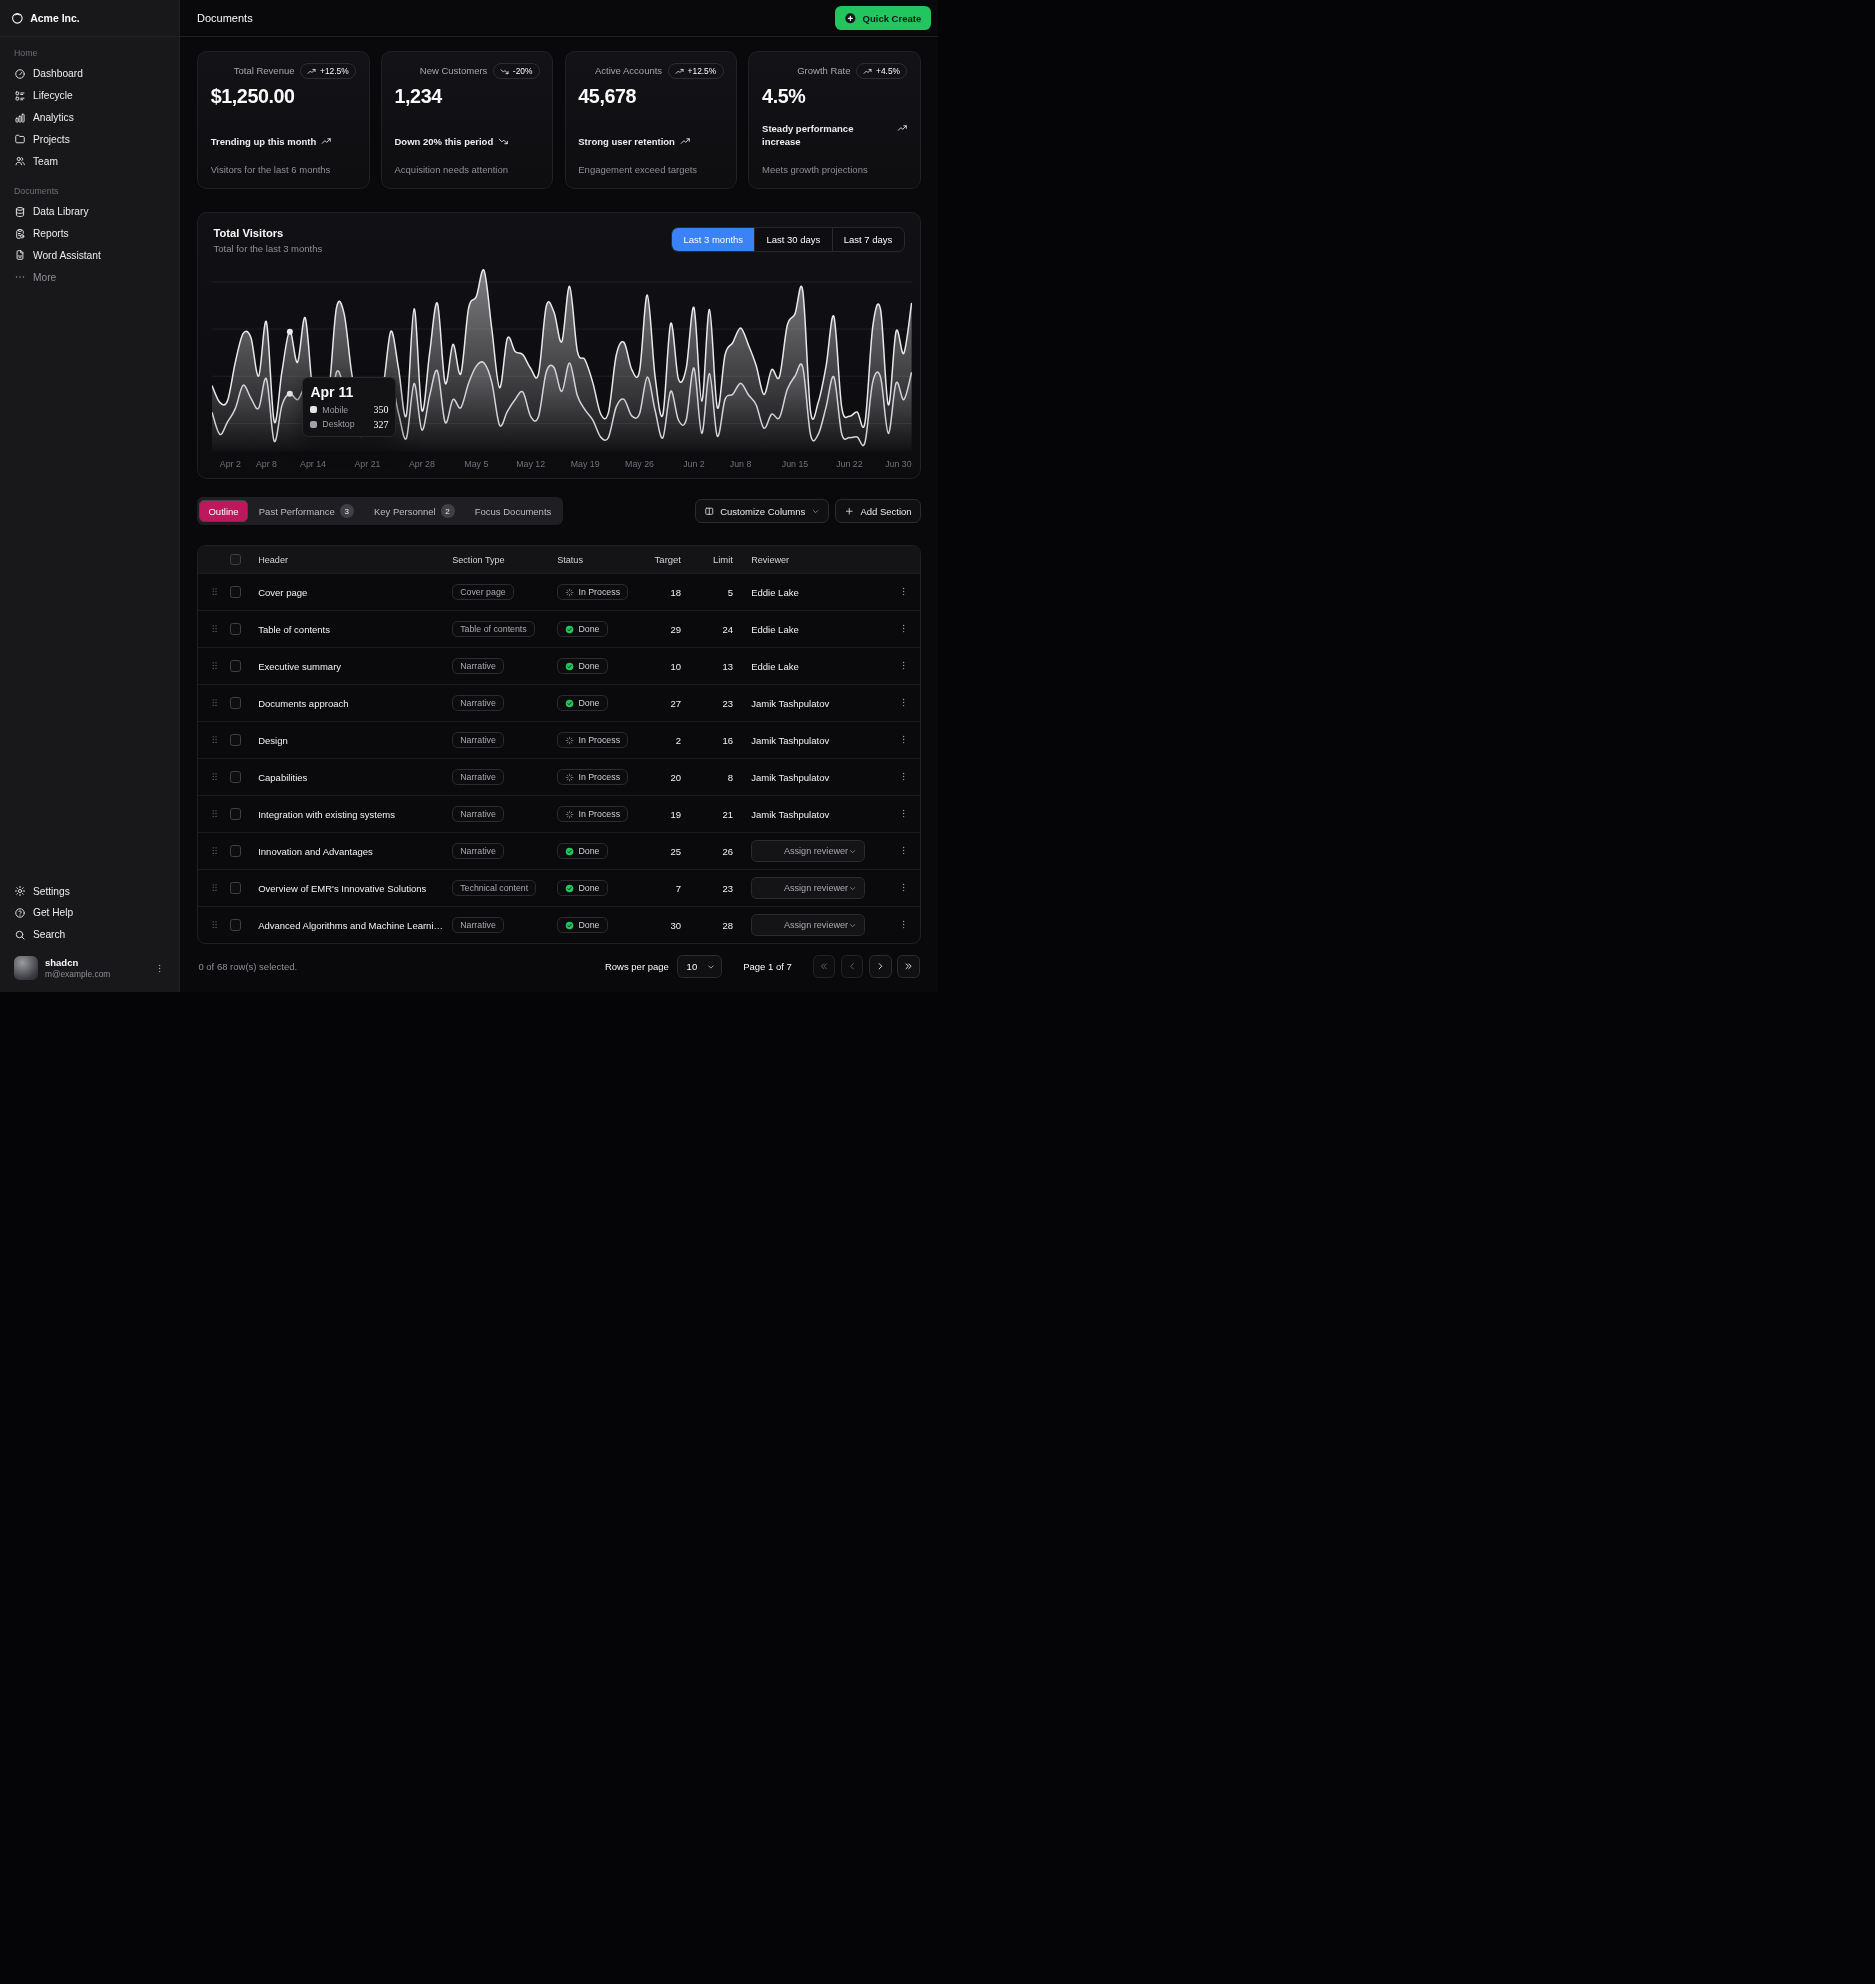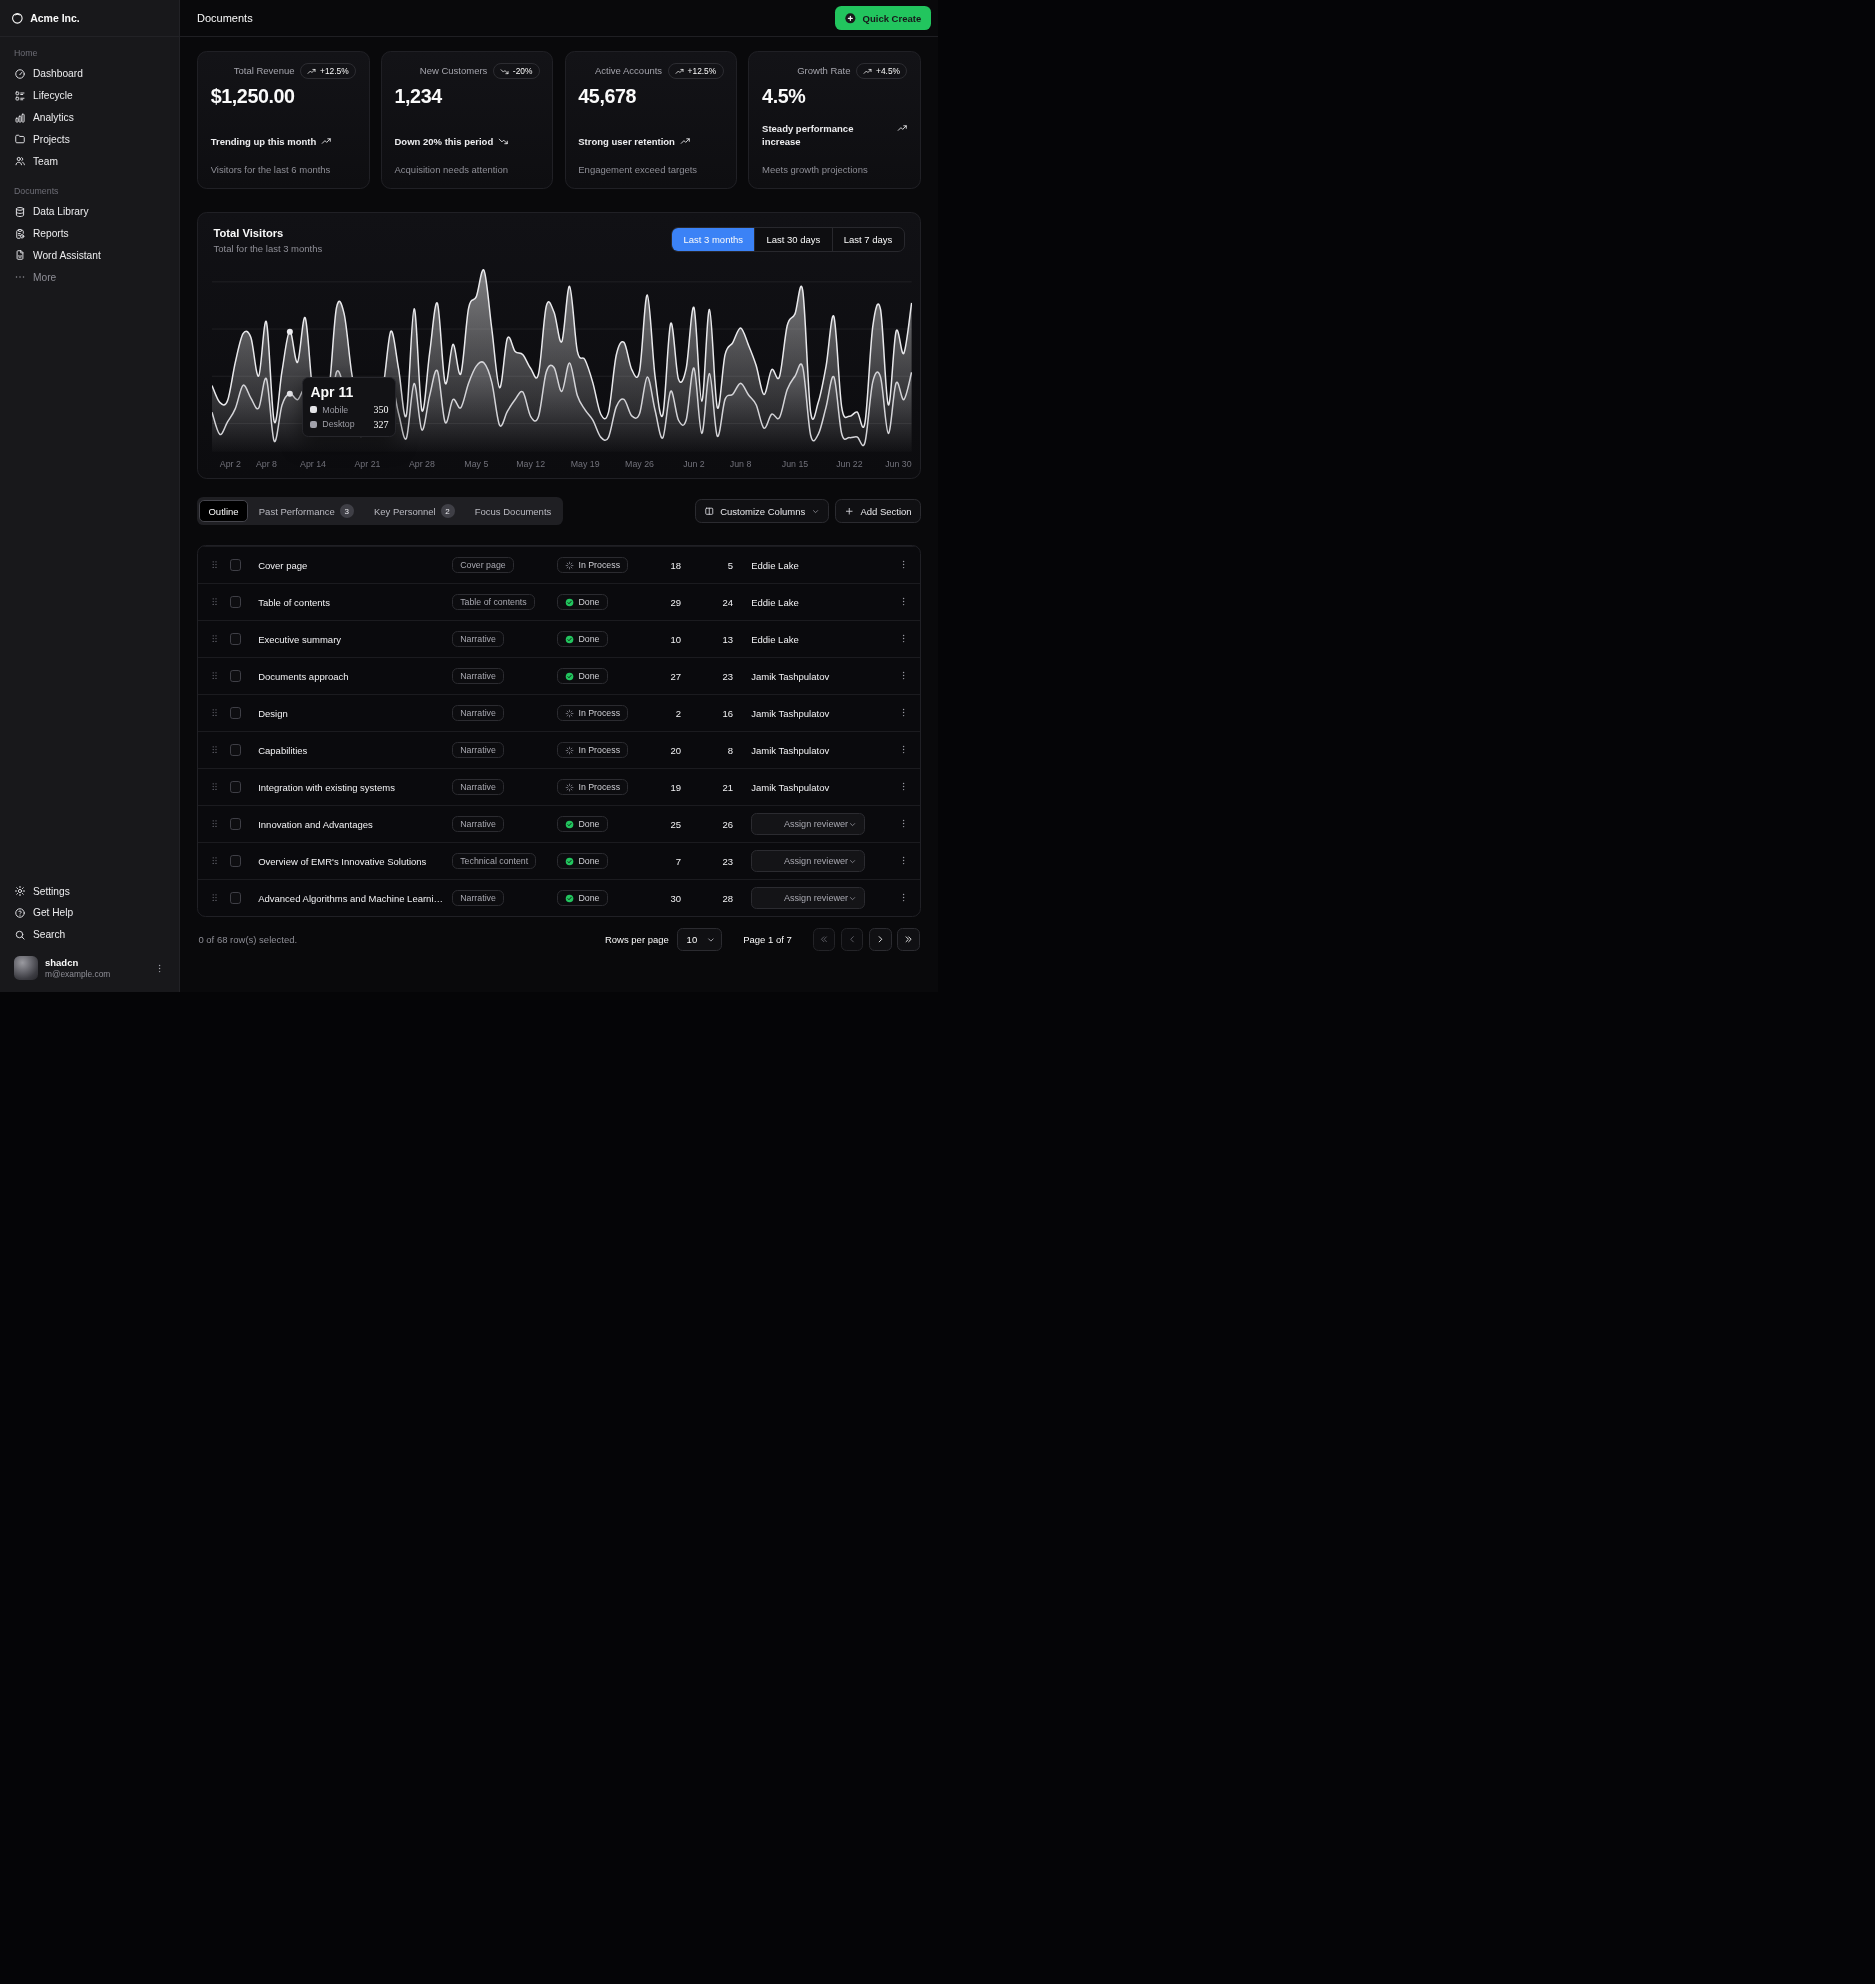--- a/index.html
+++ b/index.html
@@ -67,21 +67,21 @@
   .tt-row{display:flex;align-items:center;gap:4.9px;font-size:8.8px;color:#9d9da5;margin-top:3.5px}
   .tt-swatch{width:7px;height:7px;border-radius:2.1px;flex-shrink:0}
   .tt-val{margin-left:auto;color:#fafafa;font-family:Liberation Serif, serif;font-size:10px}
   .x-axis{position:relative;height:22.5px;margin:0 8.4px 2.8px 14px}
   .x-tick{position:absolute;top:6.3px;transform:translateX(-50%);font-size:8.8px;color:#71717a;white-space:nowrap}
 
   
   .list-toolbar{display:flex;align-items:center;margin-top:18.3px}
   .tabs-list{display:flex;align-items:center;background:#1f1f23;border-radius:6.3px;padding:2.1px;gap:1.4px}
   .tab{display:inline-flex;align-items:center;gap:4.9px;padding:4.2px 8.4px;border-radius:4.9px;font-size:9.5px;color:#b9b9c0;border:0.7px solid transparent;background:transparent;cursor:pointer;font-family:inherit}
-  .tab.active{background:#000000;border-color:#44444b;color:#fafafa}
+  .tab.active{background:#be185d;border-color:#44444b;color:#fafafa}
   .tab-badge{background:#3f3f46;color:#ececf0;border-radius:702px;min-width:14px;height:14px;display:inline-flex;align-items:center;justify-content:center;font-size:8px;padding:0 4.2px}
   .toolbar-actions{margin-left:auto;display:flex;gap:5.6px}
   .btn-outline{display:inline-flex;align-items:center;gap:5.6px;height:24px;padding:0 8.4px;background:#101013;border:0.7px solid #2b2b30;border-radius:6.3px;color:#e9e9ec;font-size:9.5px;cursor:pointer;font-family:inherit}
   .btn-outline .ic{width:10.5px;height:10.5px;color:#d6d6db}
   .btn-outline .chev{width:9.1px;height:9.1px;color:#9a9aa2}
 
   
   .table-card{margin-top:19.7px;border:0.7px solid #202025;border-radius:8.4px;overflow:hidden;background:#0a0a0d}
   .tgrid{display:grid;grid-template-columns:21px 28px 1fr 105px 90px 52px 52px 138px 28px;align-items:center;padding:0 7px}
   .thead{background:#141417;height:27px;font-size:9.1px;color:#d2d2d8}
@@ -513,20 +513,33 @@
                 <svg viewBox="0 0 24 24" fill="none" stroke="currentColor" stroke-width="2" stroke-linecap="round" stroke-linejoin="round">
                   <path d="M12 5.5v13M5.5 12h13"></path>
                 </svg>
               </span>
             <span>Add Section</span>
           </button>
         </div>
       </div>
 
       <section class="table-card">
+        <div class="tgrid thead">
+          <span class="cell"></span>
+          <span class="cell">
+              <span class="checkbox"></span>
+            </span>
+          <span class="cell">Header</span>
+          <span class="cell">Section Type</span>
+          <span class="cell">Status</span>
+          <span class="cell num">Target</span>
+          <span class="cell num">Limit</span>
+          <span class="cell">Reviewer</span>
+          <span class="cell"></span>
+        </div>
         <div id="table-rows">
             <div class="tgrid trow">
     <span class="cell">
                 <span class="ic drag-handle">
                   <svg viewBox="0 0 24 24" fill="none" stroke="currentColor" stroke-width="2" stroke-linecap="round" stroke-linejoin="round">
                     <g fill="currentColor" stroke="none">
                       <circle cx="9" cy="6" r="1.4"></circle>
                       <circle cx="15" cy="6" r="1.4"></circle>
                       <circle cx="9" cy="12" r="1.4"></circle>
                       <circle cx="15" cy="12" r="1.4"></circle>

